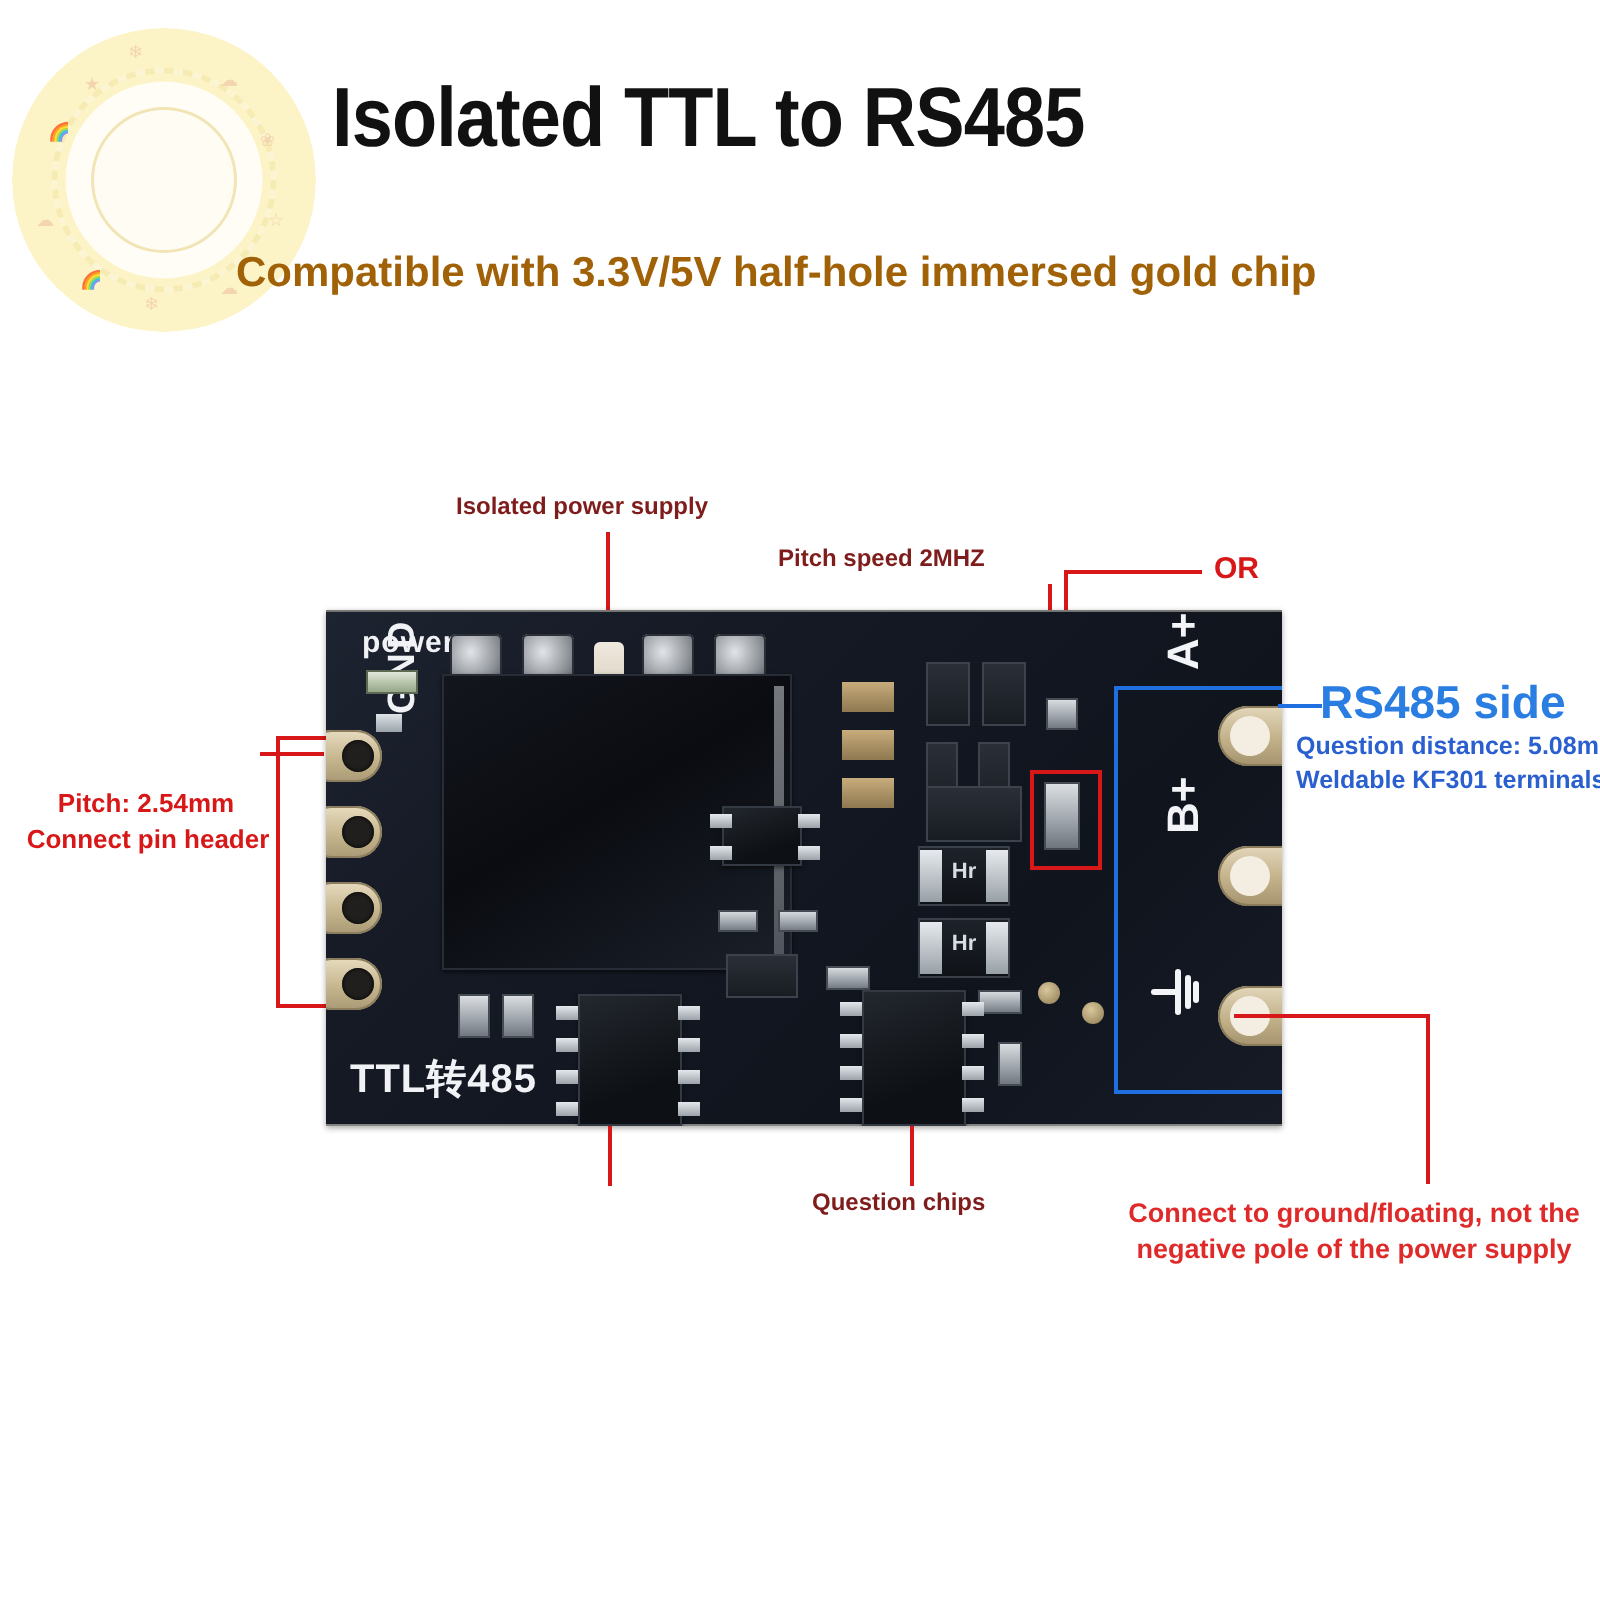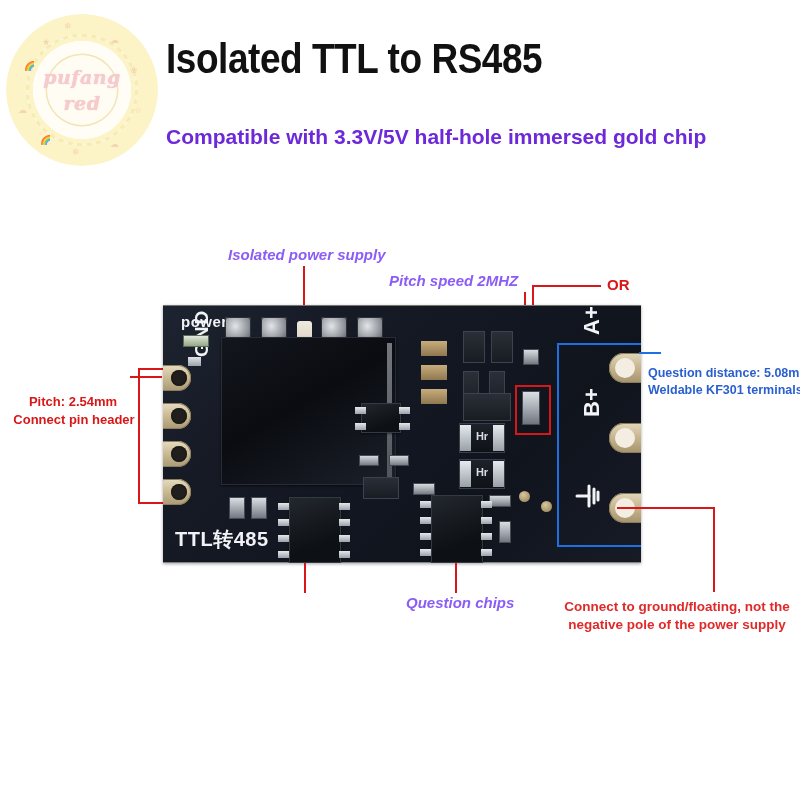--- a/index.html
+++ b/index.html
@@ -58,23 +58,22 @@
     position:absolute;left:166px;top:38px;
     font-family:"Liberation Sans", sans-serif;
     font-weight:bold;font-size:42px;line-height:1;
     color:#111111;
     transform:scaleX(.88);transform-origin:left center;
     letter-spacing:-.5px;
     white-space:nowrap;
   }
   .subtitle{
     position:absolute;left:118px;top:125px;
-    font-size:21px;font-weight:bold;color:#6d28d9;
+    font-size:21px;font-weight:bold;color:#a16207;
     white-space:nowrap;
-    margin-left:48px;
   }
 
   
   .board{
     position:absolute;left:163px;top:305px;width:478px;height:258px;
     background:
       linear-gradient(135deg,#1d2330 0%,#151a25 28%,#10141d 70%,#161b26 100%);
     box-shadow:0 1px 3px rgba(0,0,0,.35);
     overflow:hidden;
   }
@@ -217,21 +216,21 @@
   .box-blue{position:absolute;border:2.5px solid #1f6fe0;}
 
   
   .ln{position:absolute;background:#d81818;}
   .ln-v{width:2px;}
   .ln-h{height:2px;}
   .ln-blue{background:#1f6fe0;}
 
   
   .anno{position:absolute;white-space:nowrap;}
-  .anno-black{color:#8b5cf6;font-size:15px;font-weight:bold;font-style:italic;}
+  .anno-black{color:#7f1d1d;font-size:12px;font-weight:bold;}
   .anno-red-h{color:#d81818;font-size:24px;font-weight:bold;}
   .anno-red-s{color:#d81818;font-size:13px;font-weight:bold;text-align:center;}
   .anno-red-or{color:#d81818;font-size:15px;font-weight:bold;}
   .anno-blue-h{color:#2a7de1;font-size:23px;font-weight:bold;}
   .anno-blue-s{color:#2a5fd0;font-size:12.5px;font-weight:bold;text-align:center;}
   .anno-warn{
     color:#e02a2a;font-size:13.5px;font-weight:bold;text-align:center;
     width:250px;line-height:1.35;white-space:normal;
   }
 </style>
@@ -247,24 +246,20 @@
     <div class="wm-deco" style="left:36px;top:24px;">★</div>
     <div class="wm-deco" style="left:104px;top:22px;">☁</div>
     <div class="wm-deco" style="left:18px;top:48px;">🌈</div>
     <div class="wm-deco" style="left:124px;top:52px;">❀</div>
     <div class="wm-deco" style="left:12px;top:92px;">☁</div>
     <div class="wm-deco" style="left:128px;top:92px;">☆</div>
     <div class="wm-deco" style="left:34px;top:122px;">🌈</div>
     <div class="wm-deco" style="left:66px;top:134px;">❄</div>
     <div class="wm-deco" style="left:104px;top:126px;">☁</div>
     <div class="wm-inner"></div>
-    <div class="wm-text">
-      <div class="wm-t1">pufang</div>
-      <div class="wm-t2">red</div>
-    </div>
   </div>
 
   <div class="title">Isolated TTL to RS485</div>
   <div class="subtitle">Compatible with 3.3V/5V half-hole immersed gold chip</div>
 
   <div class="anno anno-black" style="left:228px;top:246px;">Isolated power supply</div>
   <div class="ln ln-v" style="left:303px;top:266px;height:120px;"></div>
 
   <div class="anno anno-black" style="left:389px;top:272px;">Pitch speed 2MHZ</div>
   <div class="ln ln-v" style="left:524px;top:292px;height:16px;"></div>
@@ -377,20 +372,21 @@
         <line x1="8" y1="19" x2="22" y2="19"></line>
         <line x1="11" y1="23" x2="19" y2="23"></line>
       </g>
     </svg>
     <div class="pad-big" style="left:446px;top:48px;"></div>
     <div class="pad-big" style="left:446px;top:118px;"></div>
     <div class="pad-big" style="left:446px;top:188px;"></div>
   </div>
 
   <div class="ln ln-h ln-blue" style="left:639px;top:352px;width:22px;"></div>
+  <div class="anno anno-blue-h" style="left:660px;top:338px;">RS485 side</div>
   <div class="anno anno-blue-s" style="left:648px;top:366px;width:152px;">Question distance: 5.08mm</div>
   <div class="anno anno-blue-s" style="left:648px;top:383px;width:152px;">Weldable KF301 terminals</div>
 
   <div class="ln ln-v" style="left:304px;top:563px;height:30px;"></div>
 
   <div class="ln ln-v" style="left:455px;top:563px;height:30px;"></div>
   <div class="anno anno-black" style="left:406px;top:594px;">Question chips</div>
 
   <div class="ln ln-h" style="left:617px;top:507px;width:98px;"></div>
   <div class="ln ln-v" style="left:713px;top:507px;height:85px;"></div>

